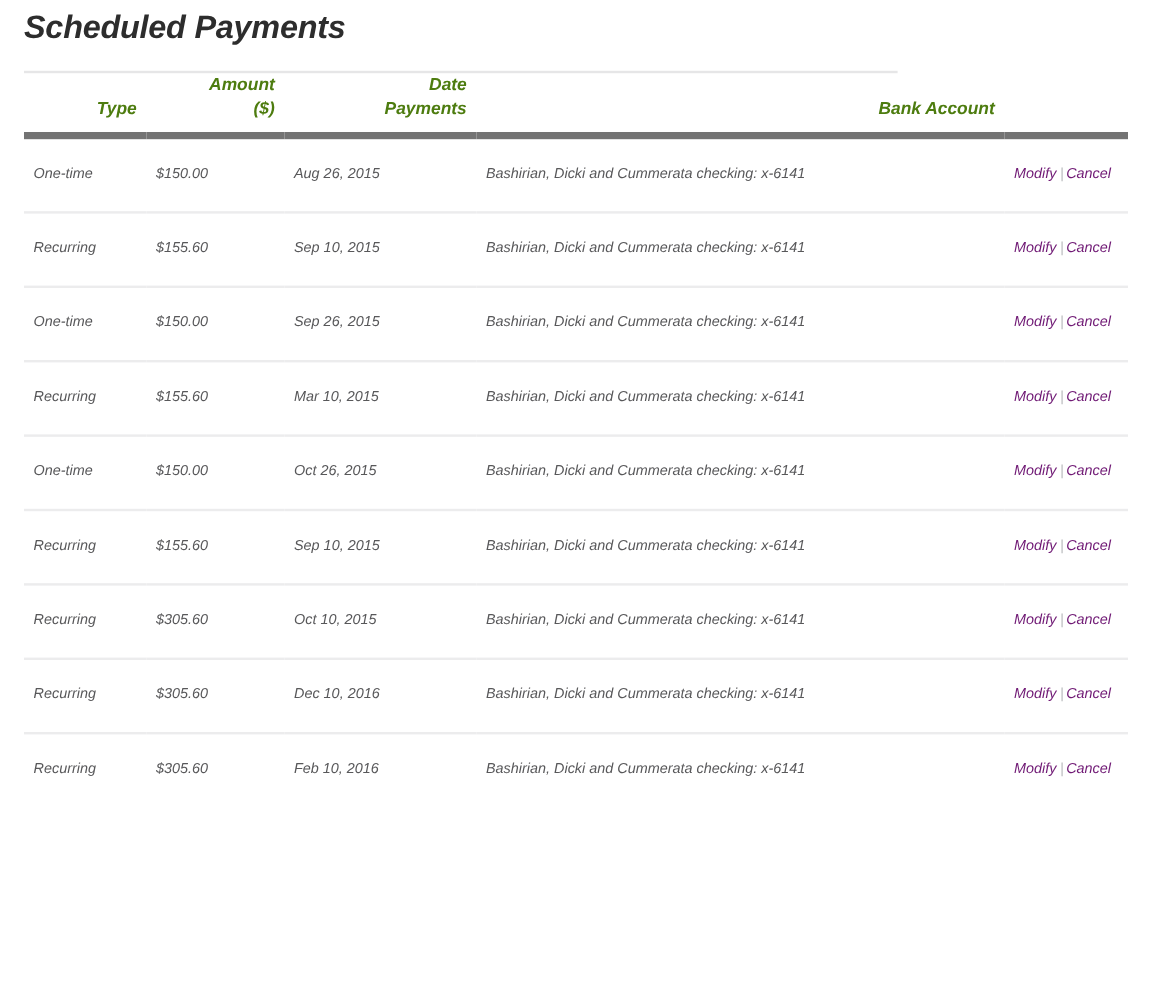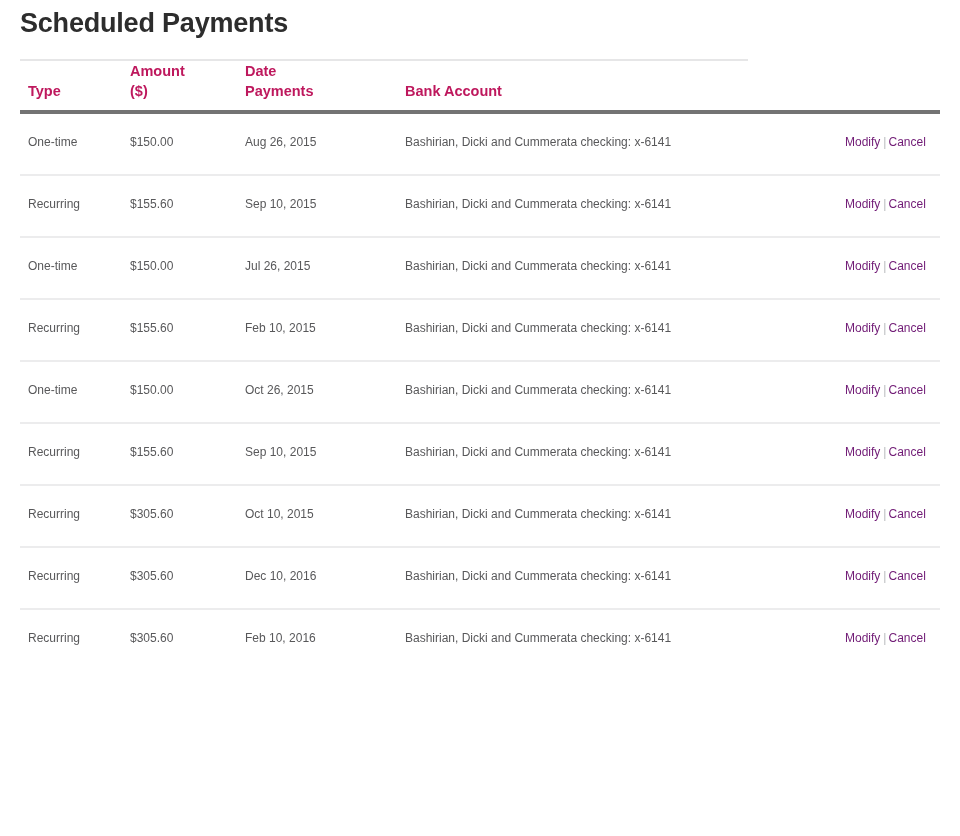--- a/index.html
+++ b/index.html
@@ -12,20 +12,21 @@
     height: 836px;
     font-family: "Liberation Sans", sans-serif;
     -webkit-font-smoothing: antialiased;
     overflow: hidden;
   }
   .page {
     width: 768px;
     height: 836px;
     position: relative;
     box-sizing: border-box;
+    font-style: italic;
   }
   .page-title {
     margin: 0;
     padding: 6px 0 0 20px;
     font-size: 27px;
     font-weight: 600;
     letter-spacing: -0.2px;
     color: #2d2d2d;
     line-height: 34px;
   }
@@ -36,28 +37,28 @@
   }
   .table-wrap {
     margin: 0 20px;
   }
   table.payments {
     width: 920px;
     border-collapse: collapse;
     table-layout: fixed;
   }
   table.payments th {
-    text-align: left;
+    text-align: right;
     vertical-align: bottom;
     font-size: 14.5px;
     font-weight: bold;
-    color: #be185d;
+    color: #4d7c0f;
     padding: 0 8px 9px 8px;
     line-height: 20px;
-    border-bottom: 4px solid #737373;
+    border-bottom: 6px solid #737373;
   }
   table.payments td {
     text-align: left;
     vertical-align: top;
     font-size: 12px;
     font-weight: normal;
     color: #58585a;
     padding: 15px 8px 19px 8px;
     line-height: 26px;
     border-bottom: 2px solid #ececed;
@@ -142,28 +143,28 @@
           <tr class="row">
             <td class="d-type">Recurring</td>
             <td class="d-amount nowrap-amt">$155.60</td>
             <td class="d-date">Sep 10, 2015</td>
             <td class="d-bank">Bashirian, Dicki and Cummerata checking: x-6141</td>
             <td class="d-actions"><span class="actions"><a href="#">Modify</a><span class="sep">|</span><a href="#">Cancel</a></span></td>
           </tr>
           <tr class="row">
             <td class="d-type">One-time</td>
             <td class="d-amount nowrap-amt">$150.00</td>
-            <td class="d-date">Jul 26, 2015</td>
+            <td class="d-date">Sep 26, 2015</td>
             <td class="d-bank">Bashirian, Dicki and Cummerata checking: x-6141</td>
             <td class="d-actions"><span class="actions"><a href="#">Modify</a><span class="sep">|</span><a href="#">Cancel</a></span></td>
           </tr>
           <tr class="row">
             <td class="d-type">Recurring</td>
             <td class="d-amount nowrap-amt">$155.60</td>
-            <td class="d-date">Feb 10, 2015</td>
+            <td class="d-date">Mar 10, 2015</td>
             <td class="d-bank">Bashirian, Dicki and Cummerata checking: x-6141</td>
             <td class="d-actions"><span class="actions"><a href="#">Modify</a><span class="sep">|</span><a href="#">Cancel</a></span></td>
           </tr>
           <tr class="row">
             <td class="d-type">One-time</td>
             <td class="d-amount nowrap-amt">$150.00</td>
             <td class="d-date">Oct 26, 2015</td>
             <td class="d-bank">Bashirian, Dicki and Cummerata checking: x-6141</td>
             <td class="d-actions"><span class="actions"><a href="#">Modify</a><span class="sep">|</span><a href="#">Cancel</a></span></td>
           </tr>

